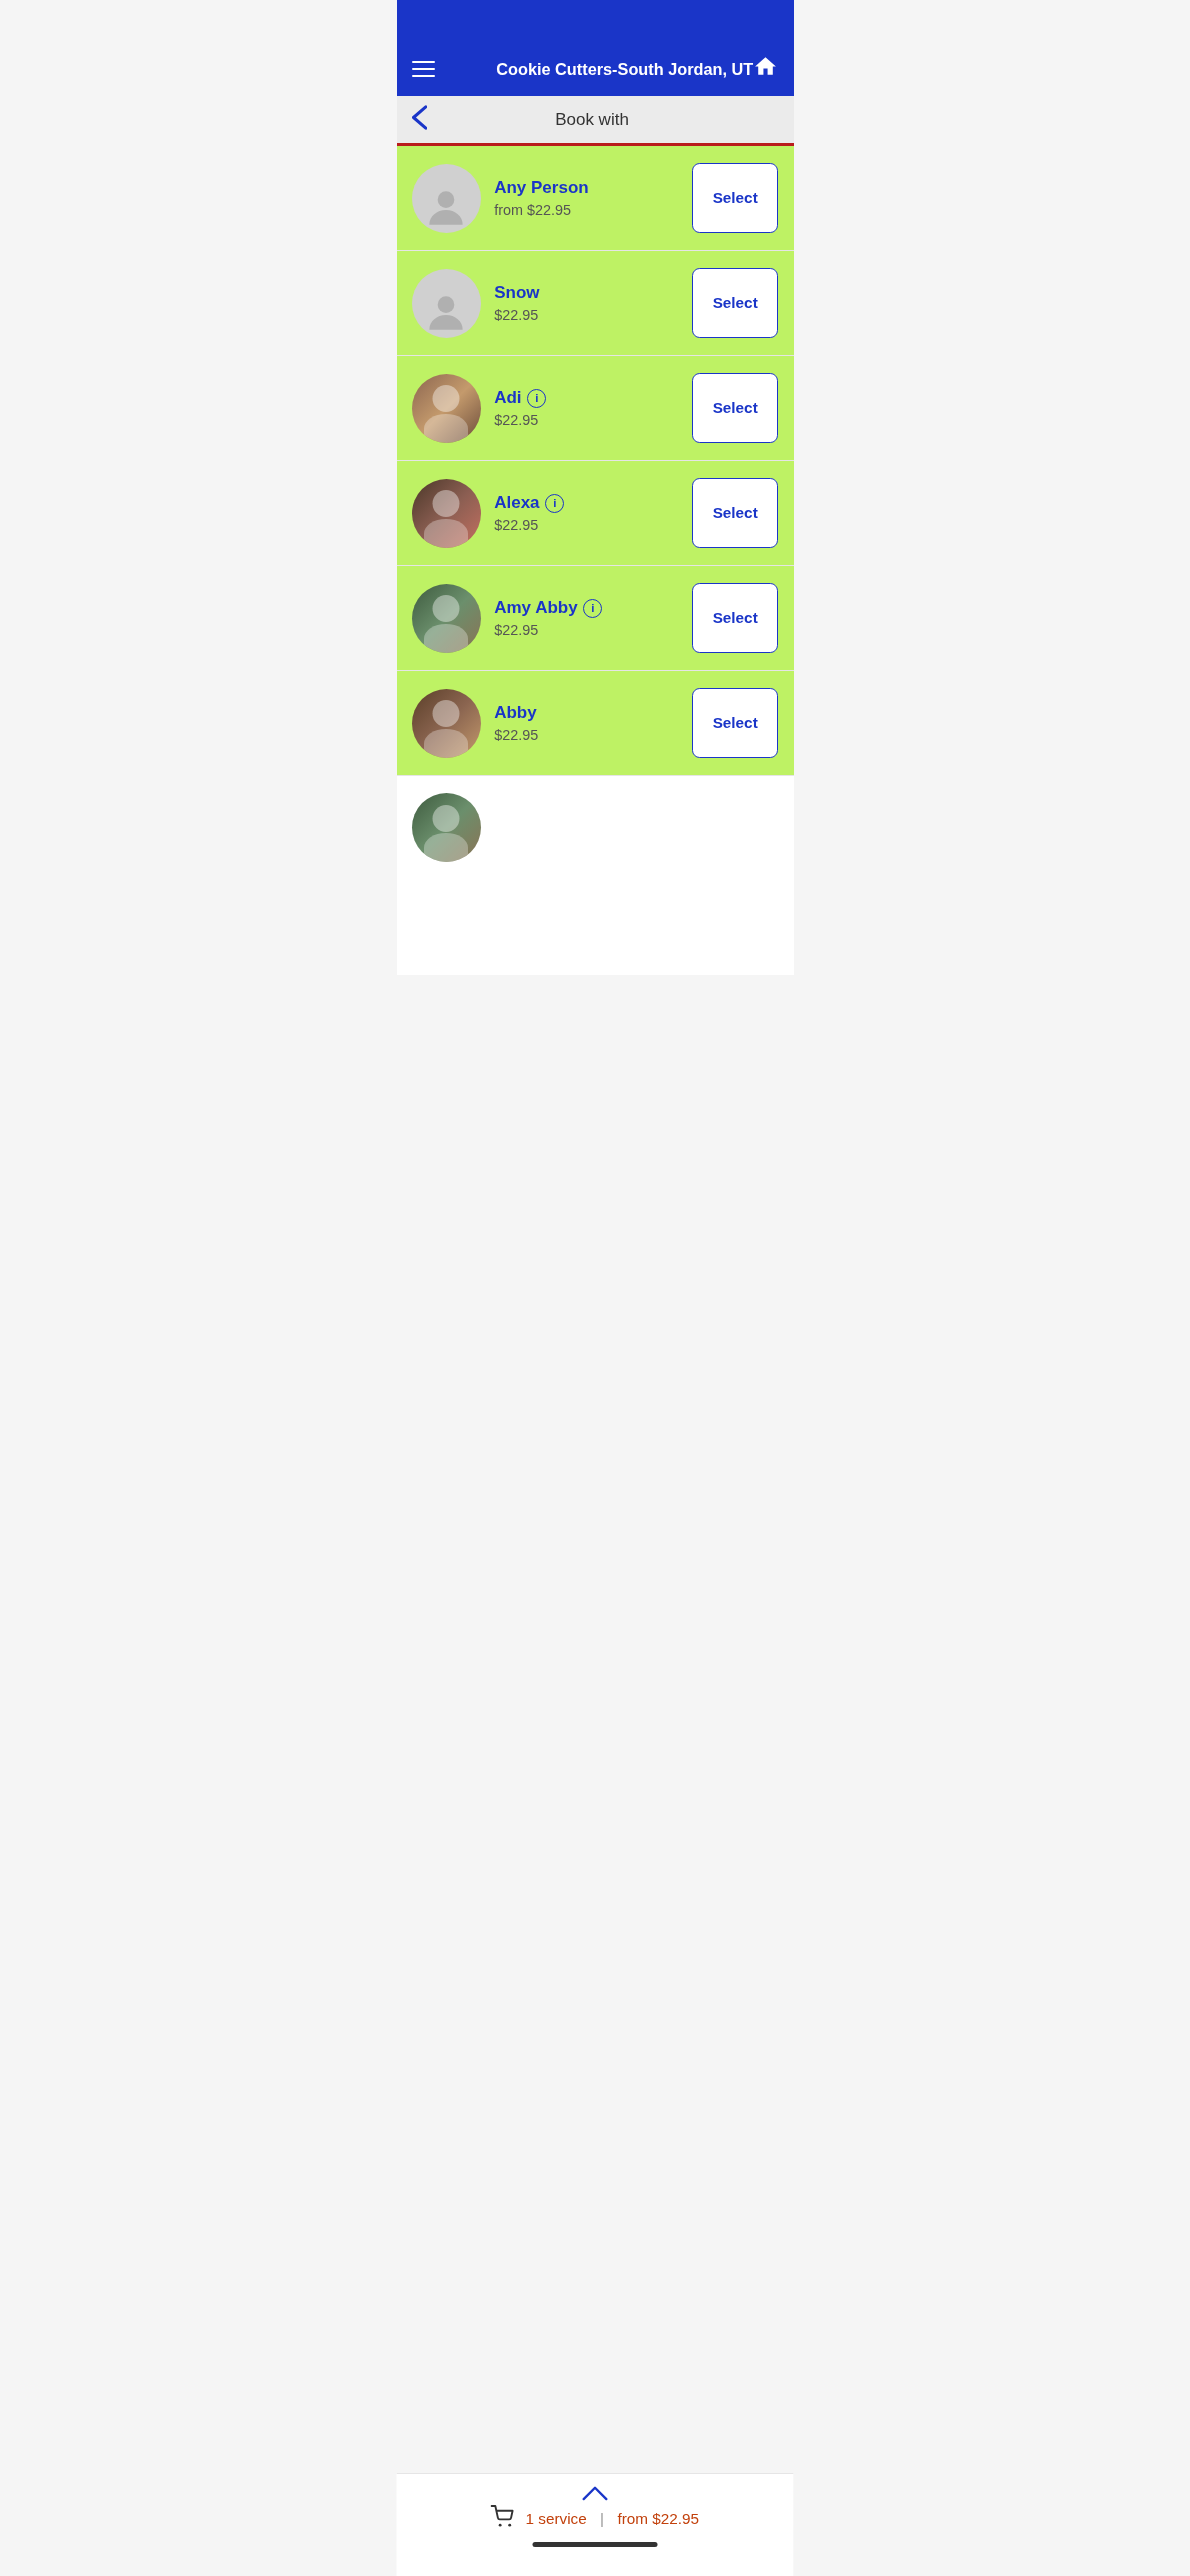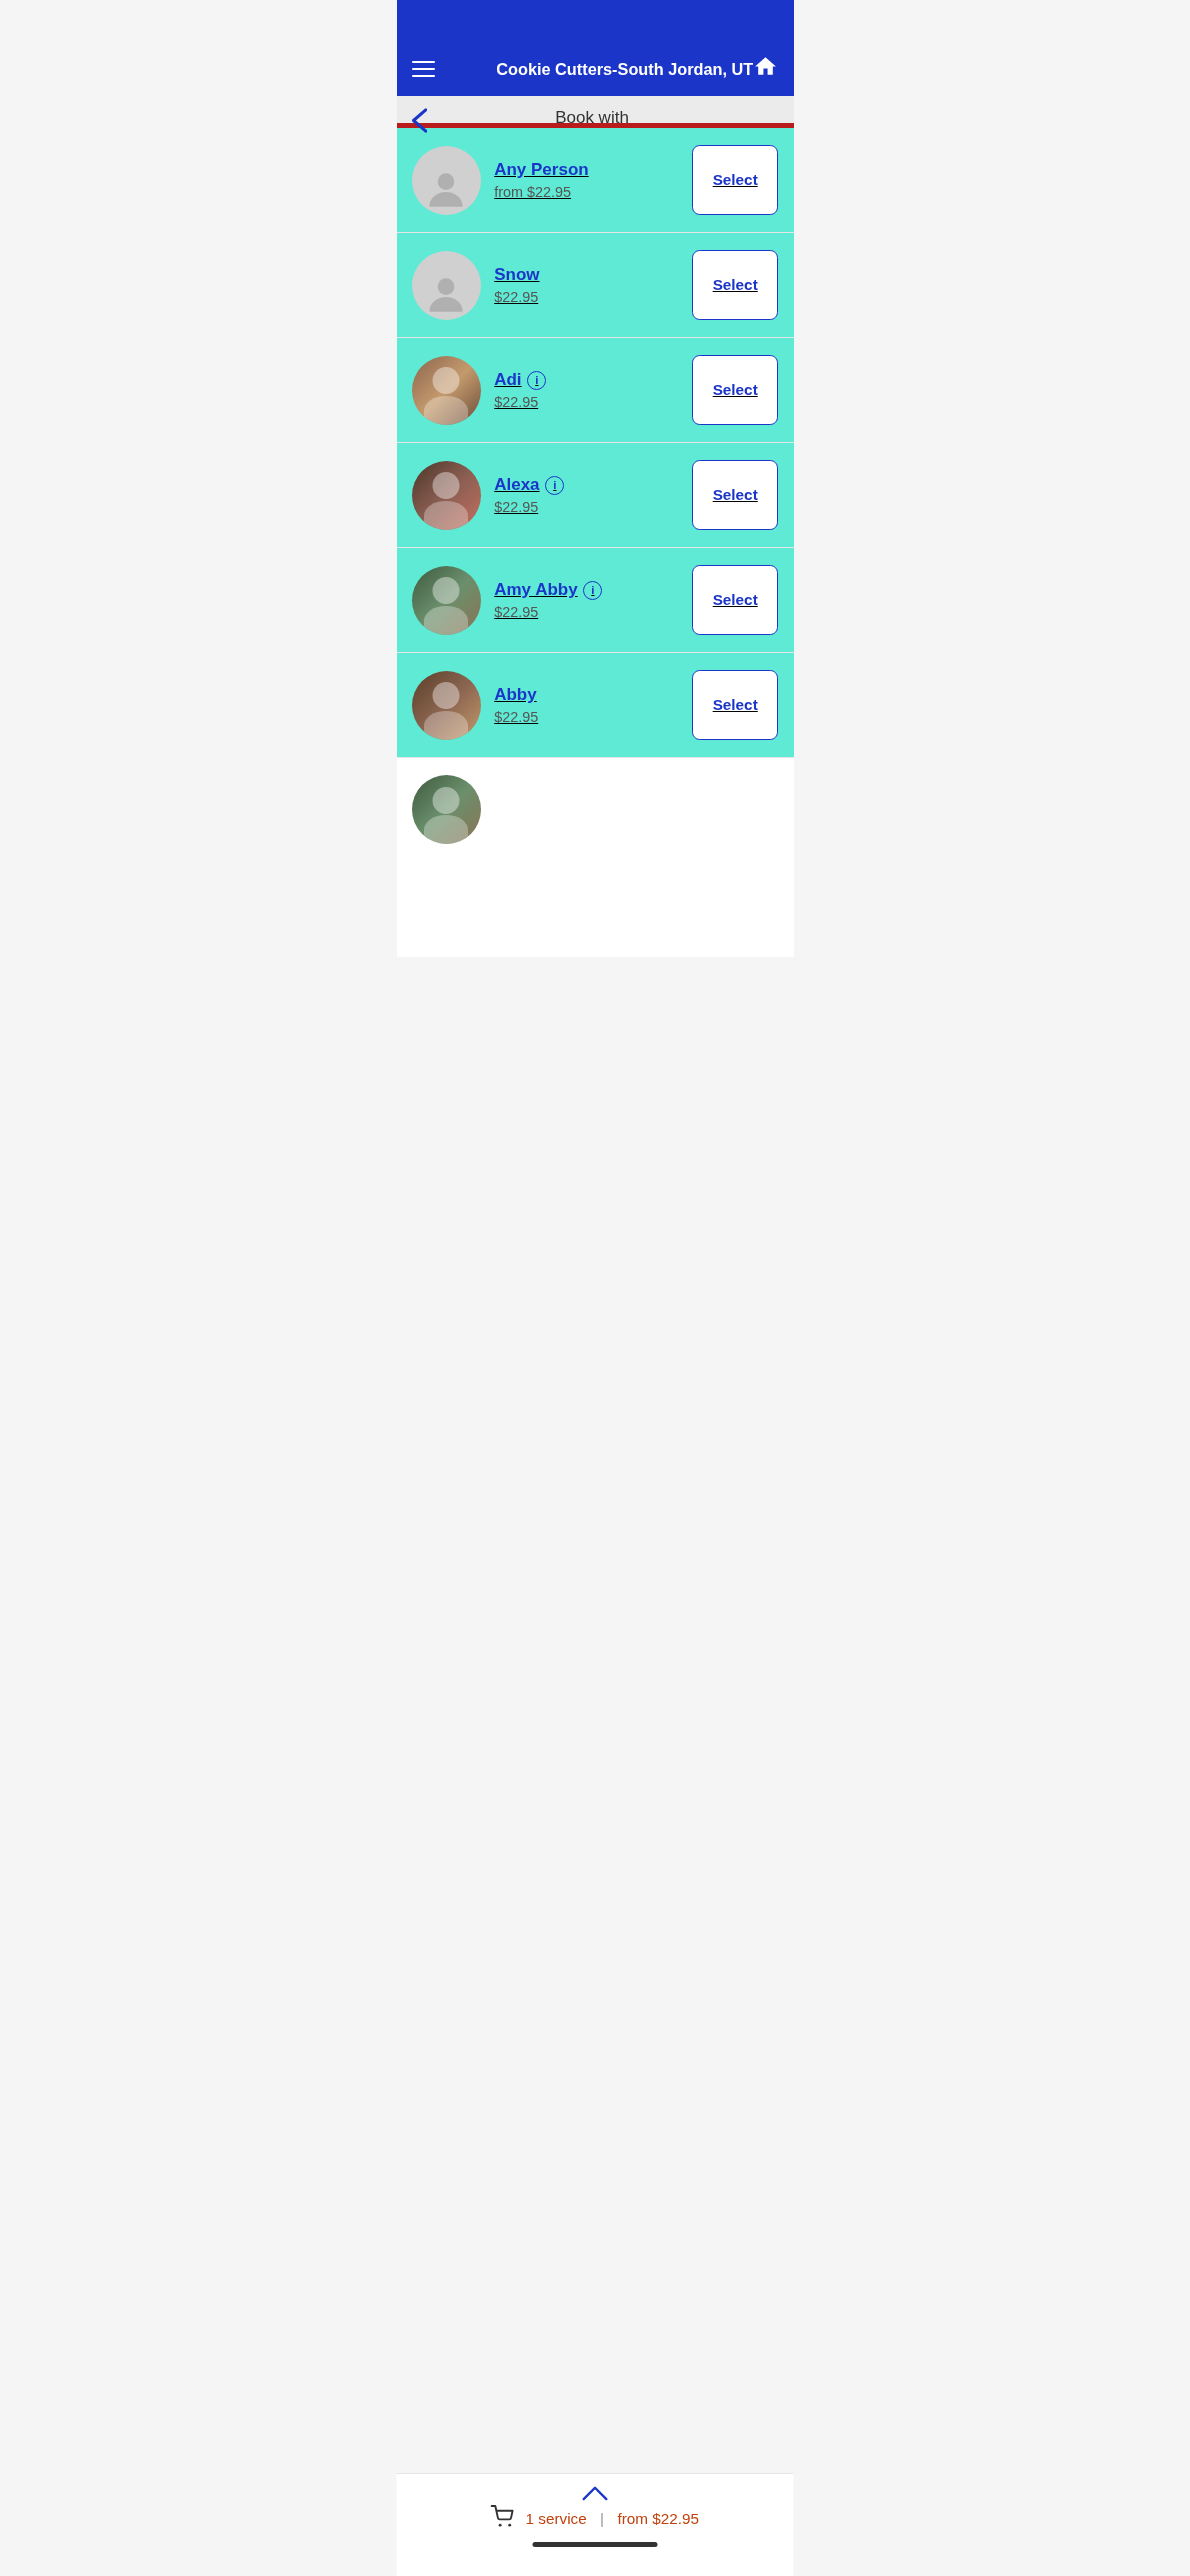--- a/index.html
+++ b/index.html
@@ -57,23 +57,24 @@
     .header-home-icon {
       color: white;
       font-size: 21px;
       cursor: pointer;
     }
 
     
     .sub-header {
       background: #ebebeb;
       display: flex;
+      align-items: center;
       padding: 11.5px 15.3px;
-      height: 32px;
-      border-bottom: 5px solid #b91c1c;
+      height: 50px;
+      border-bottom: 3px solid #b91c1c;
     }
 
     .back-btn {
       color: #1a35c8;
       font-size: 21px;
       cursor: pointer;
       margin-right: 7.7px;
     }
 
     .sub-header-title {
@@ -90,22 +91,21 @@
       background: white;
       padding-bottom: 96px;
     }
 
     
     .stylist-row {
       display: flex;
       align-items: center;
       padding: 17px 15.3px;
       border-bottom: 1px solid #e5e5e5;
-      background: #5eead4;
-      text-decoration: underline;
+      background: #bef264;
     }
 
     .avatar {
       width: 69px;
       height: 69px;
       border-radius: 50%;
       overflow: hidden;
       flex-shrink: 0;
       background: #c8c8c8;
       display: flex;

